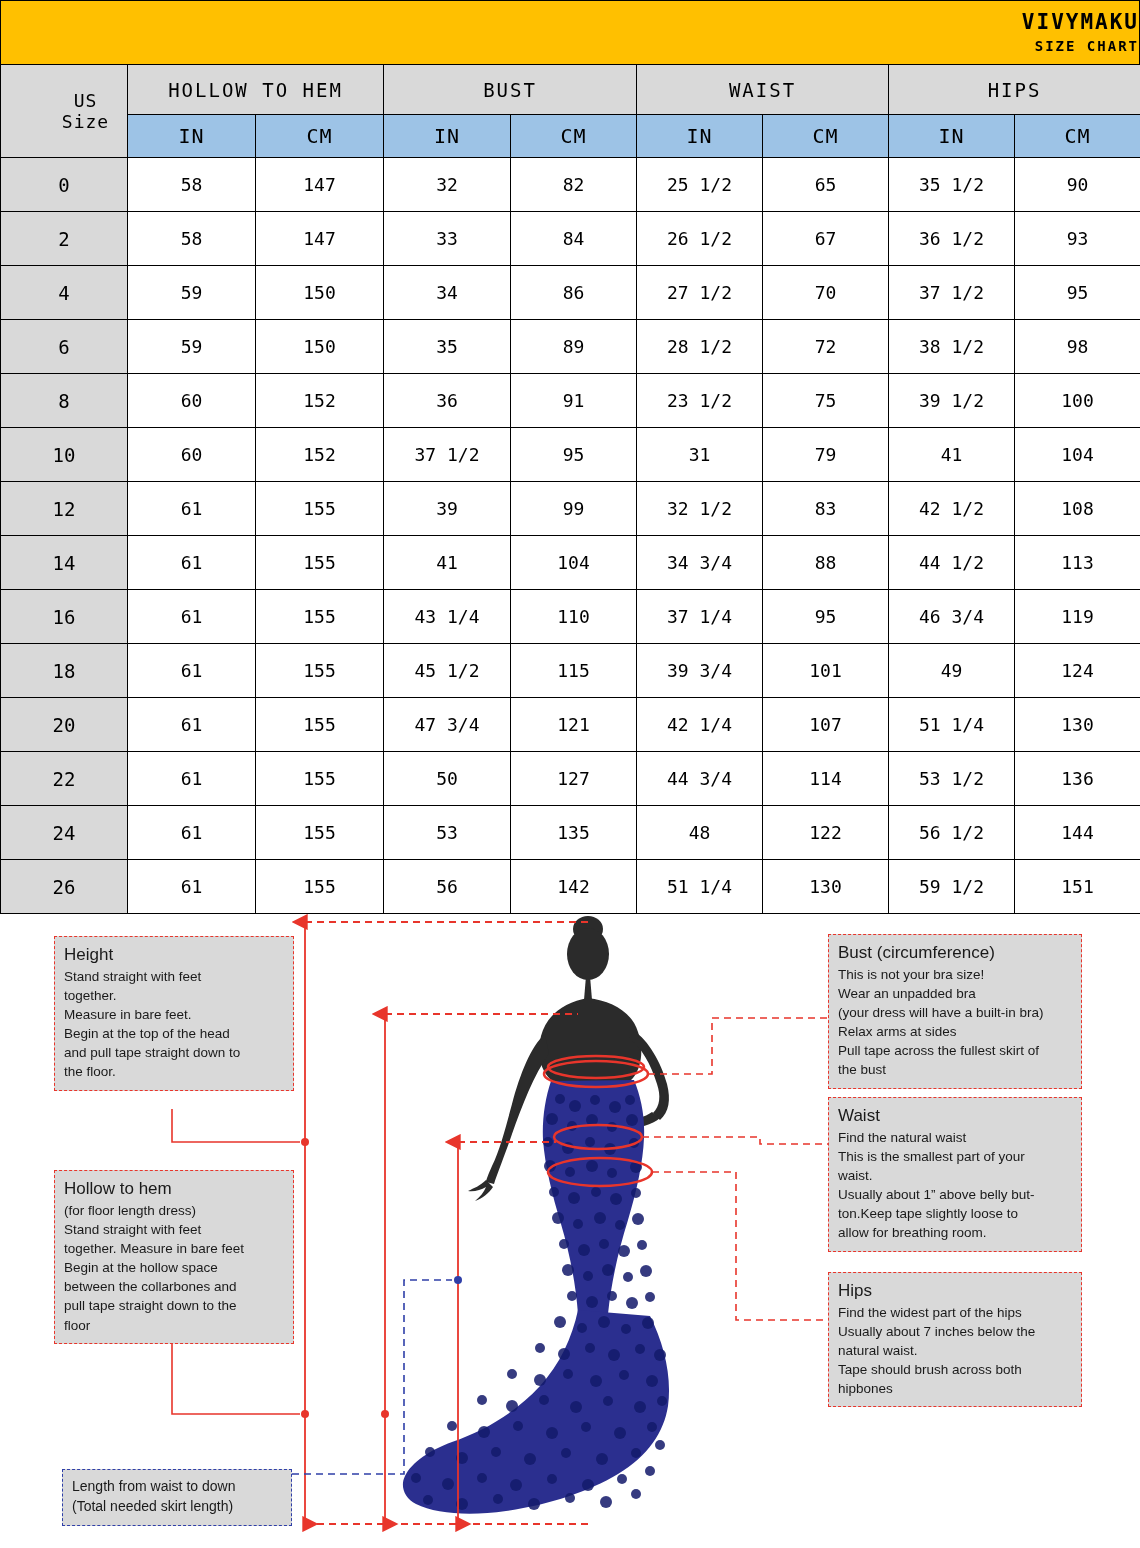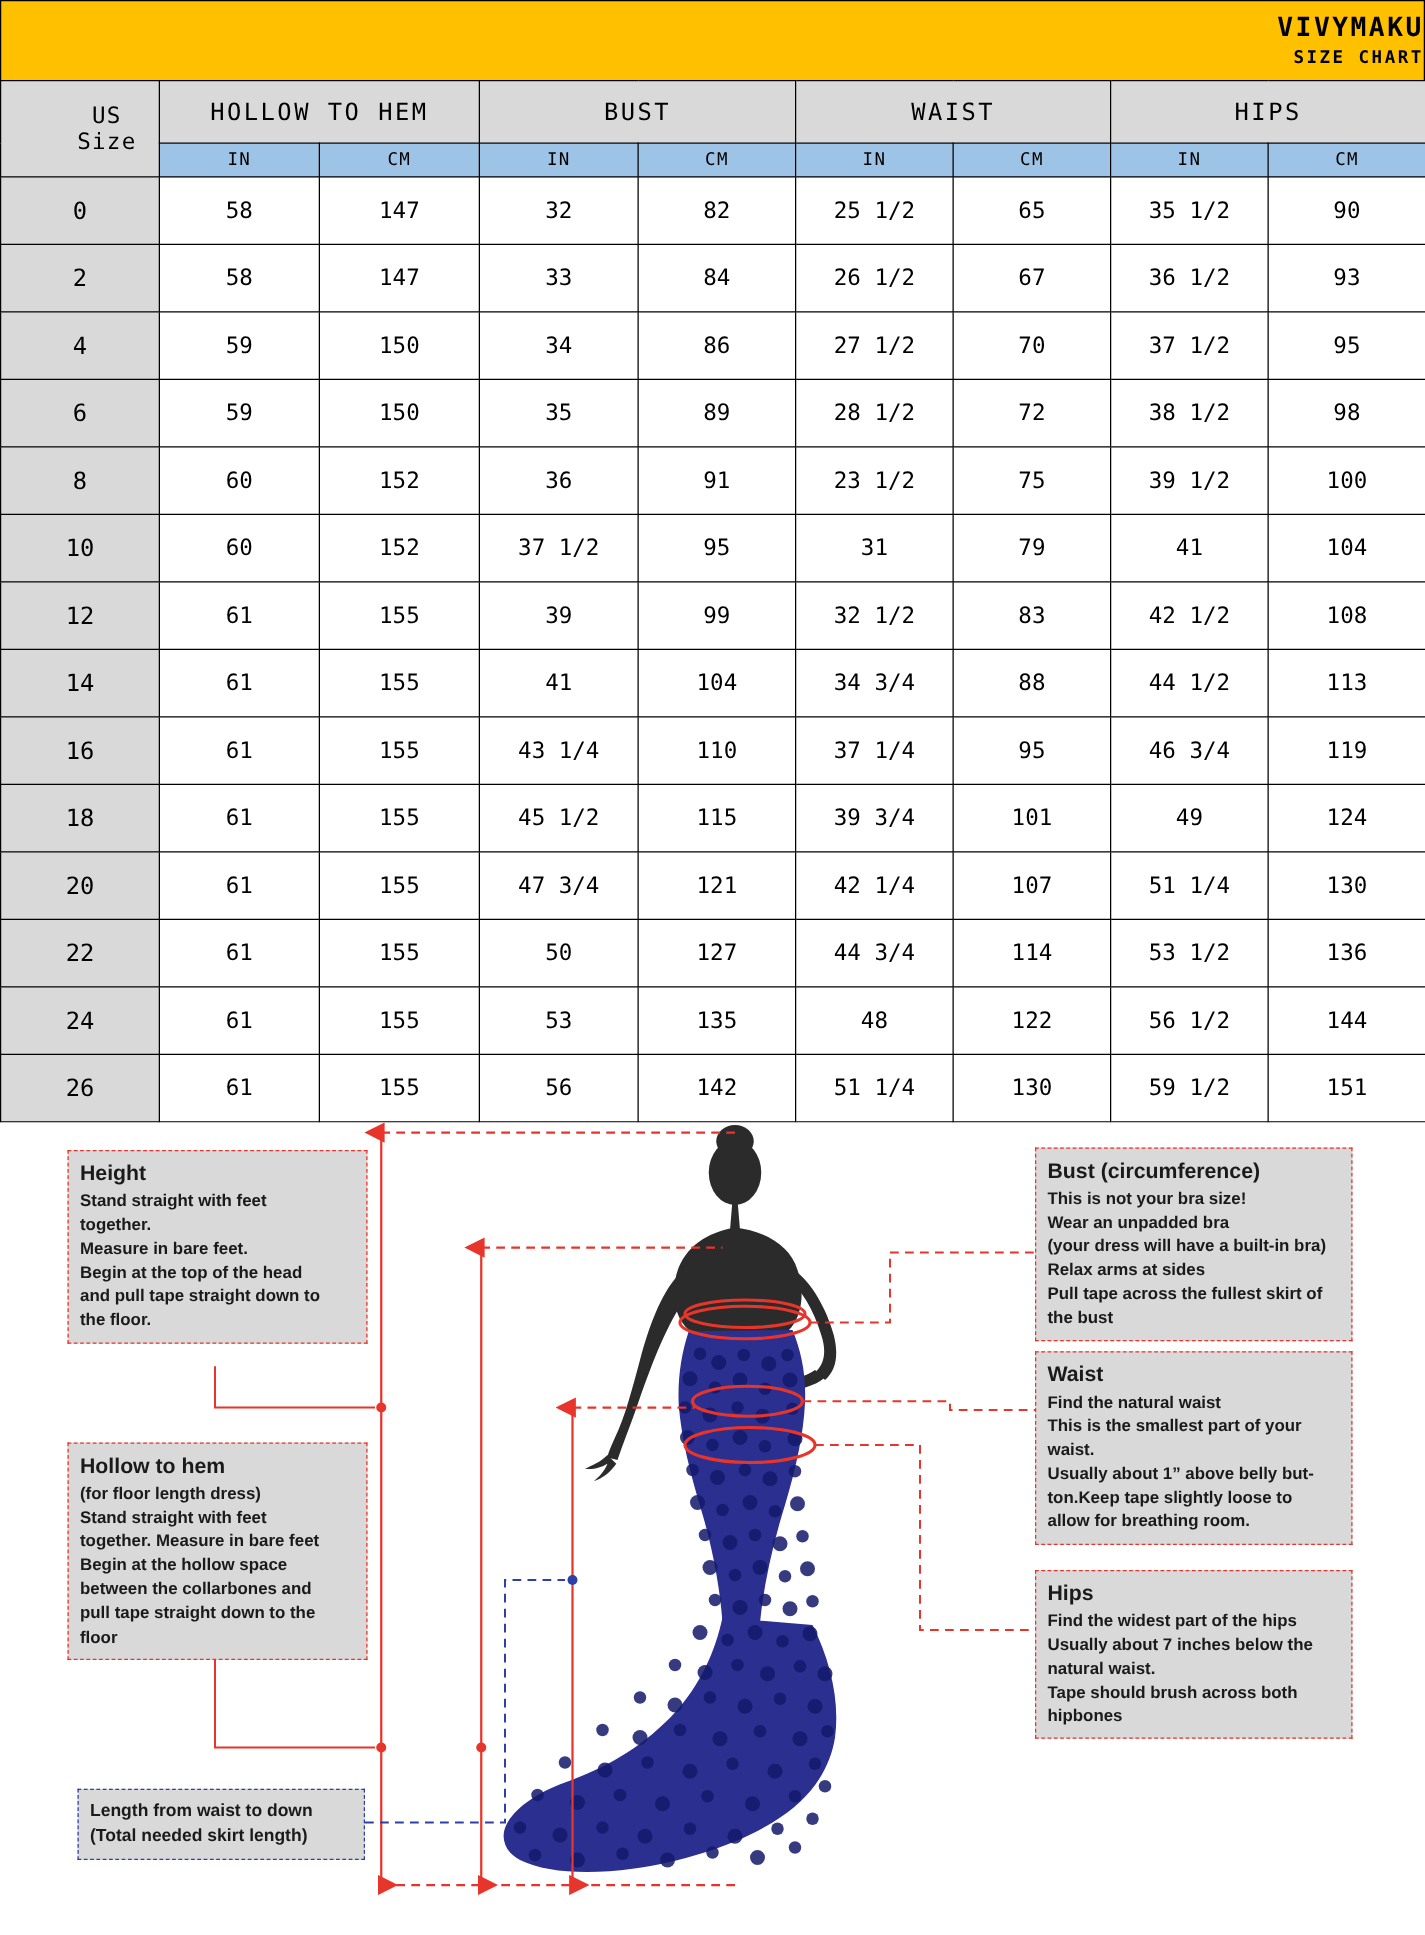--- a/index.html
+++ b/index.html
@@ -48,23 +48,23 @@
     font-family: "DejaVu Sans Mono", monospace;
   }
   .hdr-group {
     background: #d9d9d9;
     font-size: 19px;
     letter-spacing: 2px;
     height: 50px;
   }
   .hdr-unit {
     background: #9dc3e6;
-    font-size: 14px;
+    font-size: 20px;
     letter-spacing: 1px;
-    height: 27px;
+    height: 43px;
   }
   .hdr-ussize {
     background: #d9d9d9;
     font-size: 18px;
     letter-spacing: 1px;
     padding-left: 44px;
   }
   .size-cell {
     background: #d9d9d9;
     font-size: 19px;
@@ -84,21 +84,20 @@
     background: #fff;
   }
 
   .note {
     position: absolute;
     background: #d9d9d9;
     border: 1.5px dashed #e8352b;
     padding: 7px 9px 8px 9px;
     font-family: "Liberation Sans", sans-serif;
     color: #1a1a1a;
-    font-weight: bold;
   }
   .note .title {
     font-size: 17px;
     line-height: 1.25;
     margin-bottom: 1px;
     display: block;
   }
   .note .body {
     font-size: 13.5px;
     line-height: 1.42;
@@ -527,21 +526,21 @@
     <span class="title">Hollow to hem</span>
     <span class="body">(for floor length dress)
 Stand straight with feet
 together. Measure in bare feet
 Begin at the hollow space
 between the collarbones and
 pull tape straight down to the
 floor</span>
   </div>
 
-  <div class="note blue" style="left:62px; top:533px; width:230px;">
+  <div class="note blue" style="left:62px; top:555px; width:230px;">
     <span class="body">Length from waist to down
 (Total needed skirt length)</span>
   </div>
 
   <div class="note" style="left:828px; top:20px; width:254px;">
     <span class="title">Bust (circumference)</span>
     <span class="body">This is not your bra size!
 Wear an unpadded bra
 (your dress will have a built-in bra)
 Relax arms at sides

